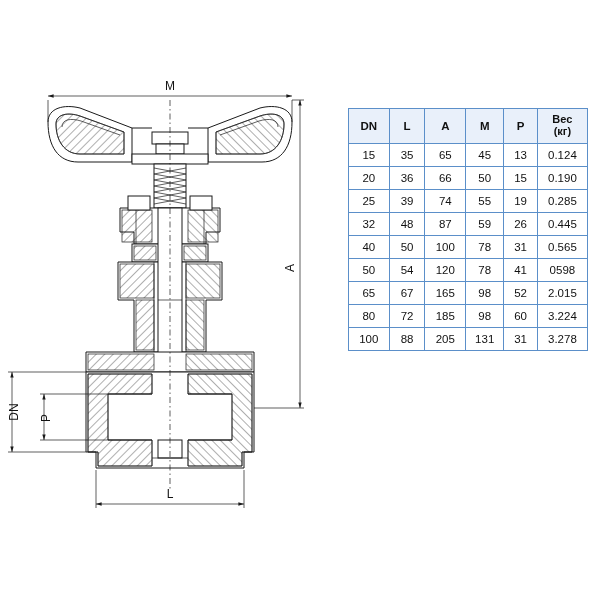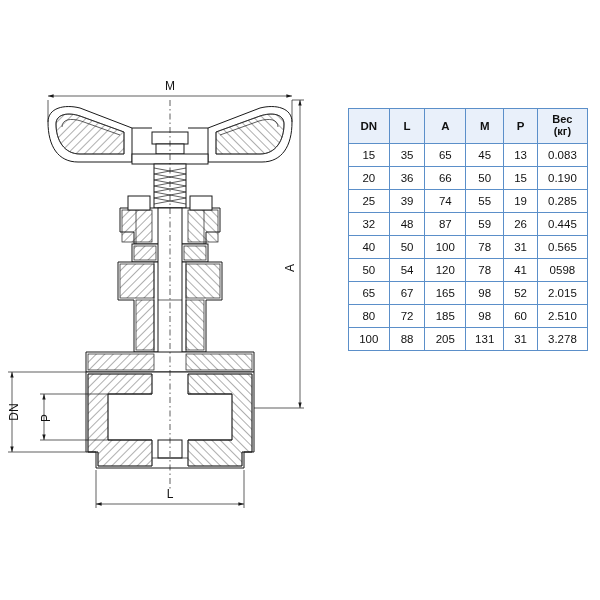--- a/index.html
+++ b/index.html
@@ -230,21 +230,21 @@
           </th>
         </tr>
       </thead>
       <tbody>
         <tr>
           <td>15</td>
           <td>35</td>
           <td>65</td>
           <td>45</td>
           <td>13</td>
-          <td>0.083</td>
+          <td>0.124</td>
         </tr>
         <tr>
           <td>20</td>
           <td>36</td>
           <td>66</td>
           <td>50</td>
           <td>15</td>
           <td>0.190</td>
         </tr>
         <tr>
@@ -286,21 +286,21 @@
           <td>98</td>
           <td>52</td>
           <td>2.015</td>
         </tr>
         <tr>
           <td>80</td>
           <td>72</td>
           <td>185</td>
           <td>98</td>
           <td>60</td>
-          <td>2.510</td>
+          <td>3.224</td>
         </tr>
         <tr>
           <td>100</td>
           <td>88</td>
           <td>205</td>
           <td>131</td>
           <td>31</td>
           <td>3.278</td>
         </tr>
       </tbody>

